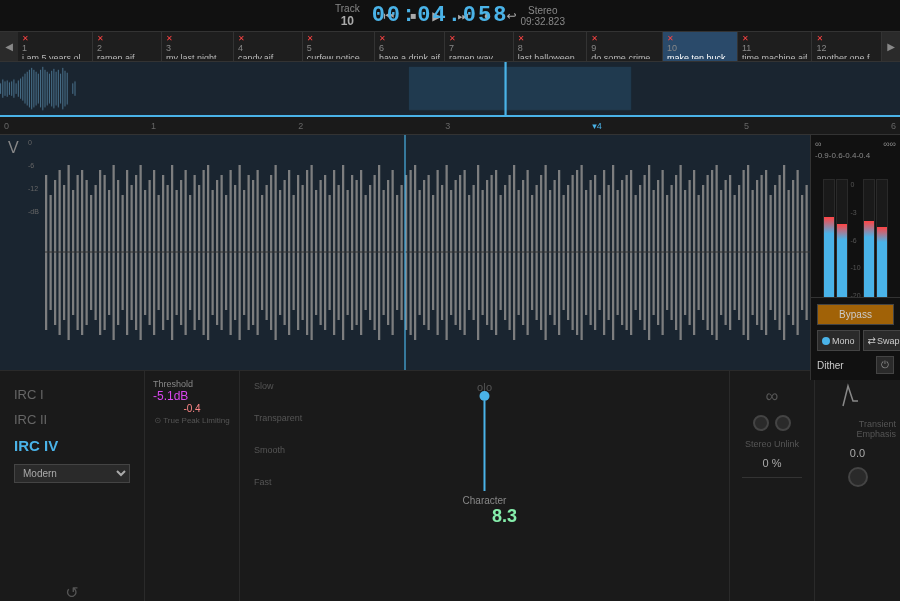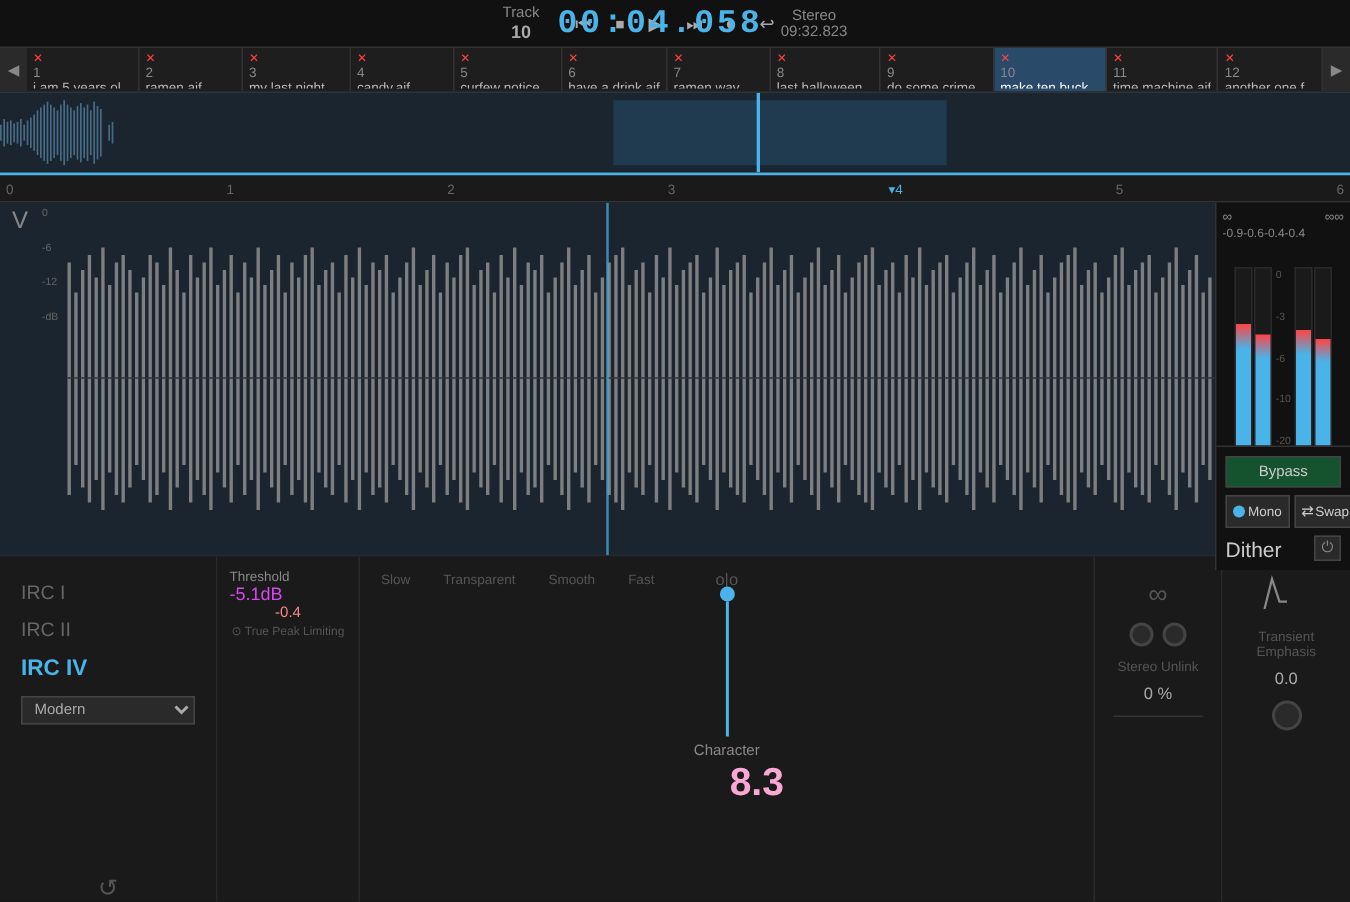--- a/index.html
+++ b/index.html
@@ -603,36 +603,36 @@
       <span style="font-size:12px; color:#d946ef;">-5.1dB</span>
     </div>
 
 
     <div style="font-size:10px;color:#f88;">-0.4</div>
     <div style="font-size:8px;color:#555;margin-top:2px;">⊙ True Peak Limiting</div>
   </div>
 
   <div style="flex:1; background:#1a1a1a; border-right:1px solid #2a2a2a; display:flex; position:relative; overflow:hidden;">
 
-    <div style="position:absolute;left:14px;top:10px;font-size:9px;color:#555;display:flex;flex-direction:row;gap:22px;">
+    <div style="position:absolute;left:14px;top:10px;font-size:9px;color:#555;display:flex;flex-direction:column;gap:22px;">
       <span>Slow</span>
       <span>Transparent</span>
       <span>Smooth</span>
       <span>Fast</span>
     </div>
 
     <div style="position:absolute;top:10px;left:50%;transform:translateX(-50%);font-size:11px;color:#555;">o|o</div>
 
     <div style="position:absolute;top:20px;left:50%;transform:translateX(-50%);display:flex;flex-direction:column;align-items:center;">
 
       <div style="width:10px;height:10px;border-radius:50%;background:#4ab3e8;margin-bottom:0;"></div>
 
       <div style="width:2px;height:90px;background:#4ab3e8;"></div>
       <div style="font-size:10px;color:#888;margin-top:4px;">Character</div>
-      <div style="font-size:26px;color:#f9a8d4;font-weight:bold;margin-left:40px;">8.3</div>
+      <div style="font-size:18px;color:#86efac;font-weight:bold;margin-left:40px;">8.3</div>
     </div>
   </div>
 
   <div style="width:85px; background:#1a1a1a; border-right:1px solid #2a2a2a; display:flex; flex-direction:column; align-items:center; padding:10px 4px; gap:8px;">
 
     <div style="font-size:18px;color:#555;margin-top:5px;">∞</div>
 
     <div style="display:flex;gap:6px;align-items:center;">
       <div style="width:16px;height:16px;border-radius:50%;border:2px solid #444;background:#2a2a2a;"></div>
       <div style="width:16px;height:16px;border-radius:50%;border:2px solid #444;background:#2a2a2a;"></div>
@@ -642,37 +642,37 @@
     <div style="font-size:11px;color:#aaa;">0 %</div>
 
     <div style="width:80%;height:1px;background:#333;"></div>
   </div>
 
   <div style="width:85px; background:#1a1a1a; display:flex; flex-direction:column; align-items:center; padding:10px 4px; gap:8px;">
 
     <svg width="40" height="30" viewBox="0 0 40 30">
       <polyline points="5,25 10,5 15,20 20,20" stroke="#888" fill="none" stroke-width="1.5"></polyline>
     </svg>
-    <div style="font-size:9px;color:#555;text-align:center;">Transient
+    <div style="font-size:9px;color:#555;text-align:right;">Transient
 Emphasis</div>
     <div style="font-size:11px;color:#aaa;">0.0</div>
 
     <div style="width:20px;height:20px;border-radius:50%;border:2px solid #444;background:#2a2a2a;"></div>
   </div>
 </div>
 
 <div style="position:absolute; right:0; top:297px; width:90px; background:#111; border-left:1px solid #333; border-top:1px solid #333; display:flex; flex-direction:column; padding:6px; gap:5px; z-index:10;">
-  <button style="background:#14532d;border:1px solid #444;color:#ccc;font-size:10px;padding:4px;cursor:pointer;width:100%;text-align:center;">Bypass</button>
+  <button style="background:#a16207;border:1px solid #444;color:#ccc;font-size:10px;padding:4px;cursor:pointer;width:100%;text-align:center;">Bypass</button>
   <div style="display:flex; gap:3px;">
     <button style="background:#2a2a2a;border:1px solid #444;color:#ccc;font-size:9px;padding:4px;cursor:pointer;flex:1;display:flex;align-items:center;gap:2px;">
       <span style="width:8px;height:8px;border-radius:50%;background:#4ab3e8;display:inline-block;flex-shrink:0;"></span>
       <span>Mono</span>
     </button>
     <button style="background:#2a2a2a;border:1px solid #444;color:#ccc;font-size:9px;padding:4px;cursor:pointer;flex:1;display:flex;align-items:center;gap:1px;">
       <span style="font-size:10px;">⇄</span>
       <span>Swap</span>
     </button>
   </div>
   <div style="display:flex; align-items:center; justify-content:space-between;">
-    <span style="font-size:14px;color:#ccc;">Dither</span>
+    <span style="font-size:10px;color:#ccc;">Dither</span>
     <button style="background:#2a2a2a;border:1px solid #444;color:#888;font-size:10px;padding:2px 4px;cursor:pointer;">⏻</button>
   </div>
 </div>
 
 </body></html>

